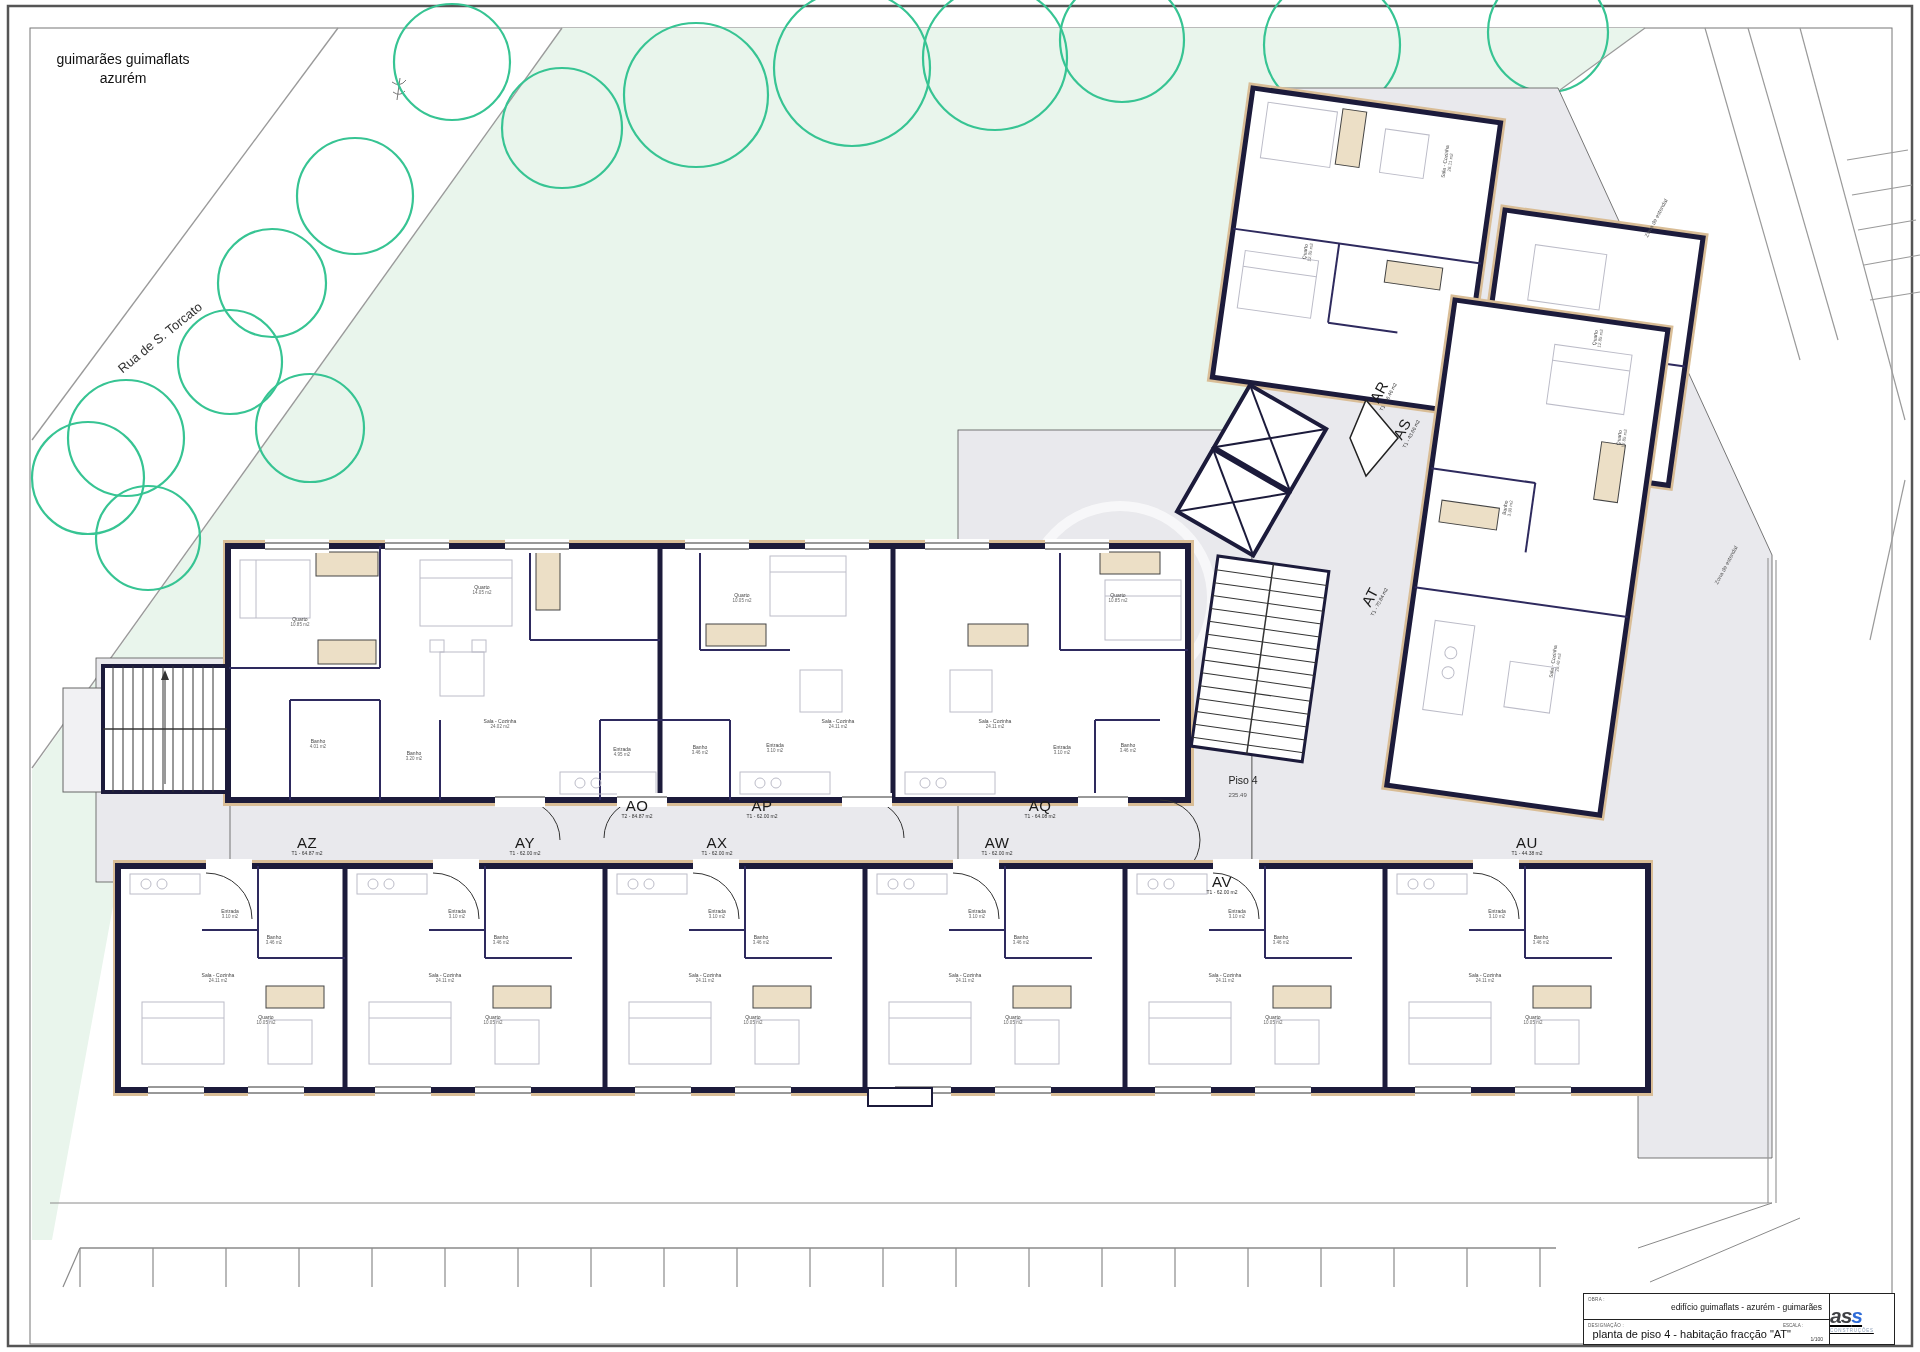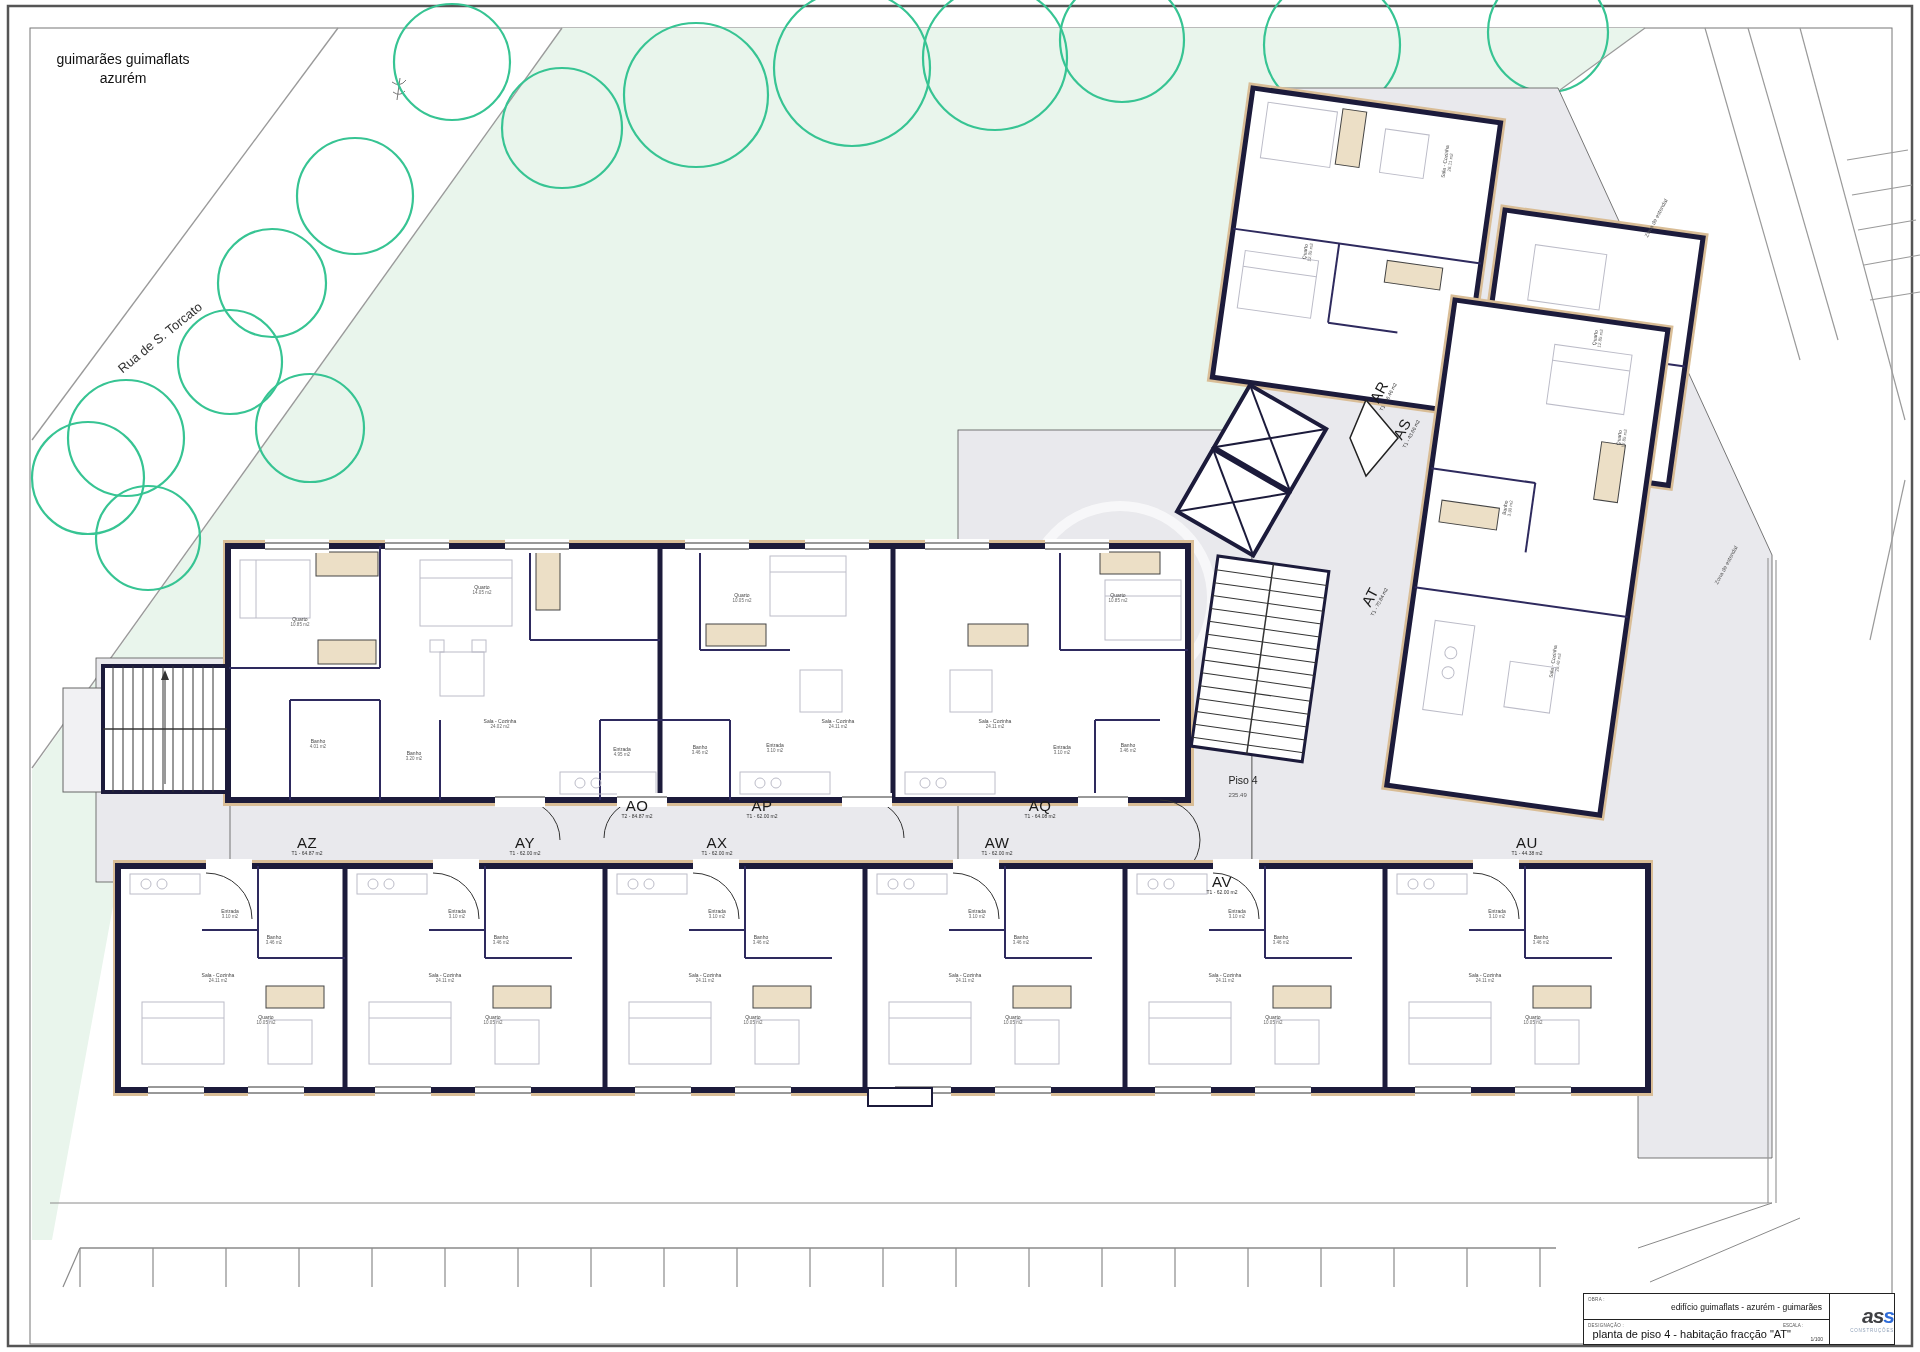--- a/index.html
+++ b/index.html
@@ -22,21 +22,21 @@
   
   .tblock{position:absolute;left:1583px;top:1293px;width:310px;height:50px;border:1.5px solid #222;background:#fff;display:flex;}
   .tb-left{flex:1;display:flex;flex-direction:column;border-right:1.5px solid #222;}
   .tb-row{flex:1;position:relative;border-bottom:1px solid #222;}
   .tb-row:last-child{border-bottom:none;}
   .tb-lbl{position:absolute;left:4px;top:3px;font-size:4.5px;color:#555;letter-spacing:.3px;}
   .tb-main{position:absolute;left:50%;top:55%;transform:translate(-50%,-50%);font-size:8.5px;font-weight:normal;color:#111;white-space:nowrap;margin-left:40px;}
   .tb-main2{position:absolute;left:44%;top:58%;transform:translate(-50%,-50%);font-size:11px;font-weight:normal;color:#111;white-space:nowrap;}
   .tb-esc{position:absolute;right:26px;top:3px;font-size:4.5px;color:#555;}
   .tb-escv{position:absolute;right:6px;bottom:2px;font-size:5px;color:#333;}
-  .tb-logo{width:64px;display:flex;flex-direction:column;align-items:flex-end;justify-content:center;}
+  .tb-logo{width:64px;display:flex;flex-direction:column;align-items:flex-start;justify-content:center;text-decoration:underline;}
   .logo-txt{font-size:21px;font-weight:bold;font-style:italic;letter-spacing:-1px;line-height:1;}
   .logo-dark{color:#3f4044;}
   .logo-blue{color:#2f6cd8;}
   .logo-sub{font-size:4.5px;letter-spacing:.8px;color:#8fa0b8;margin-top:2px;}
 </style>
 </head>
 <body>
 
 <div id="sheet">
 

